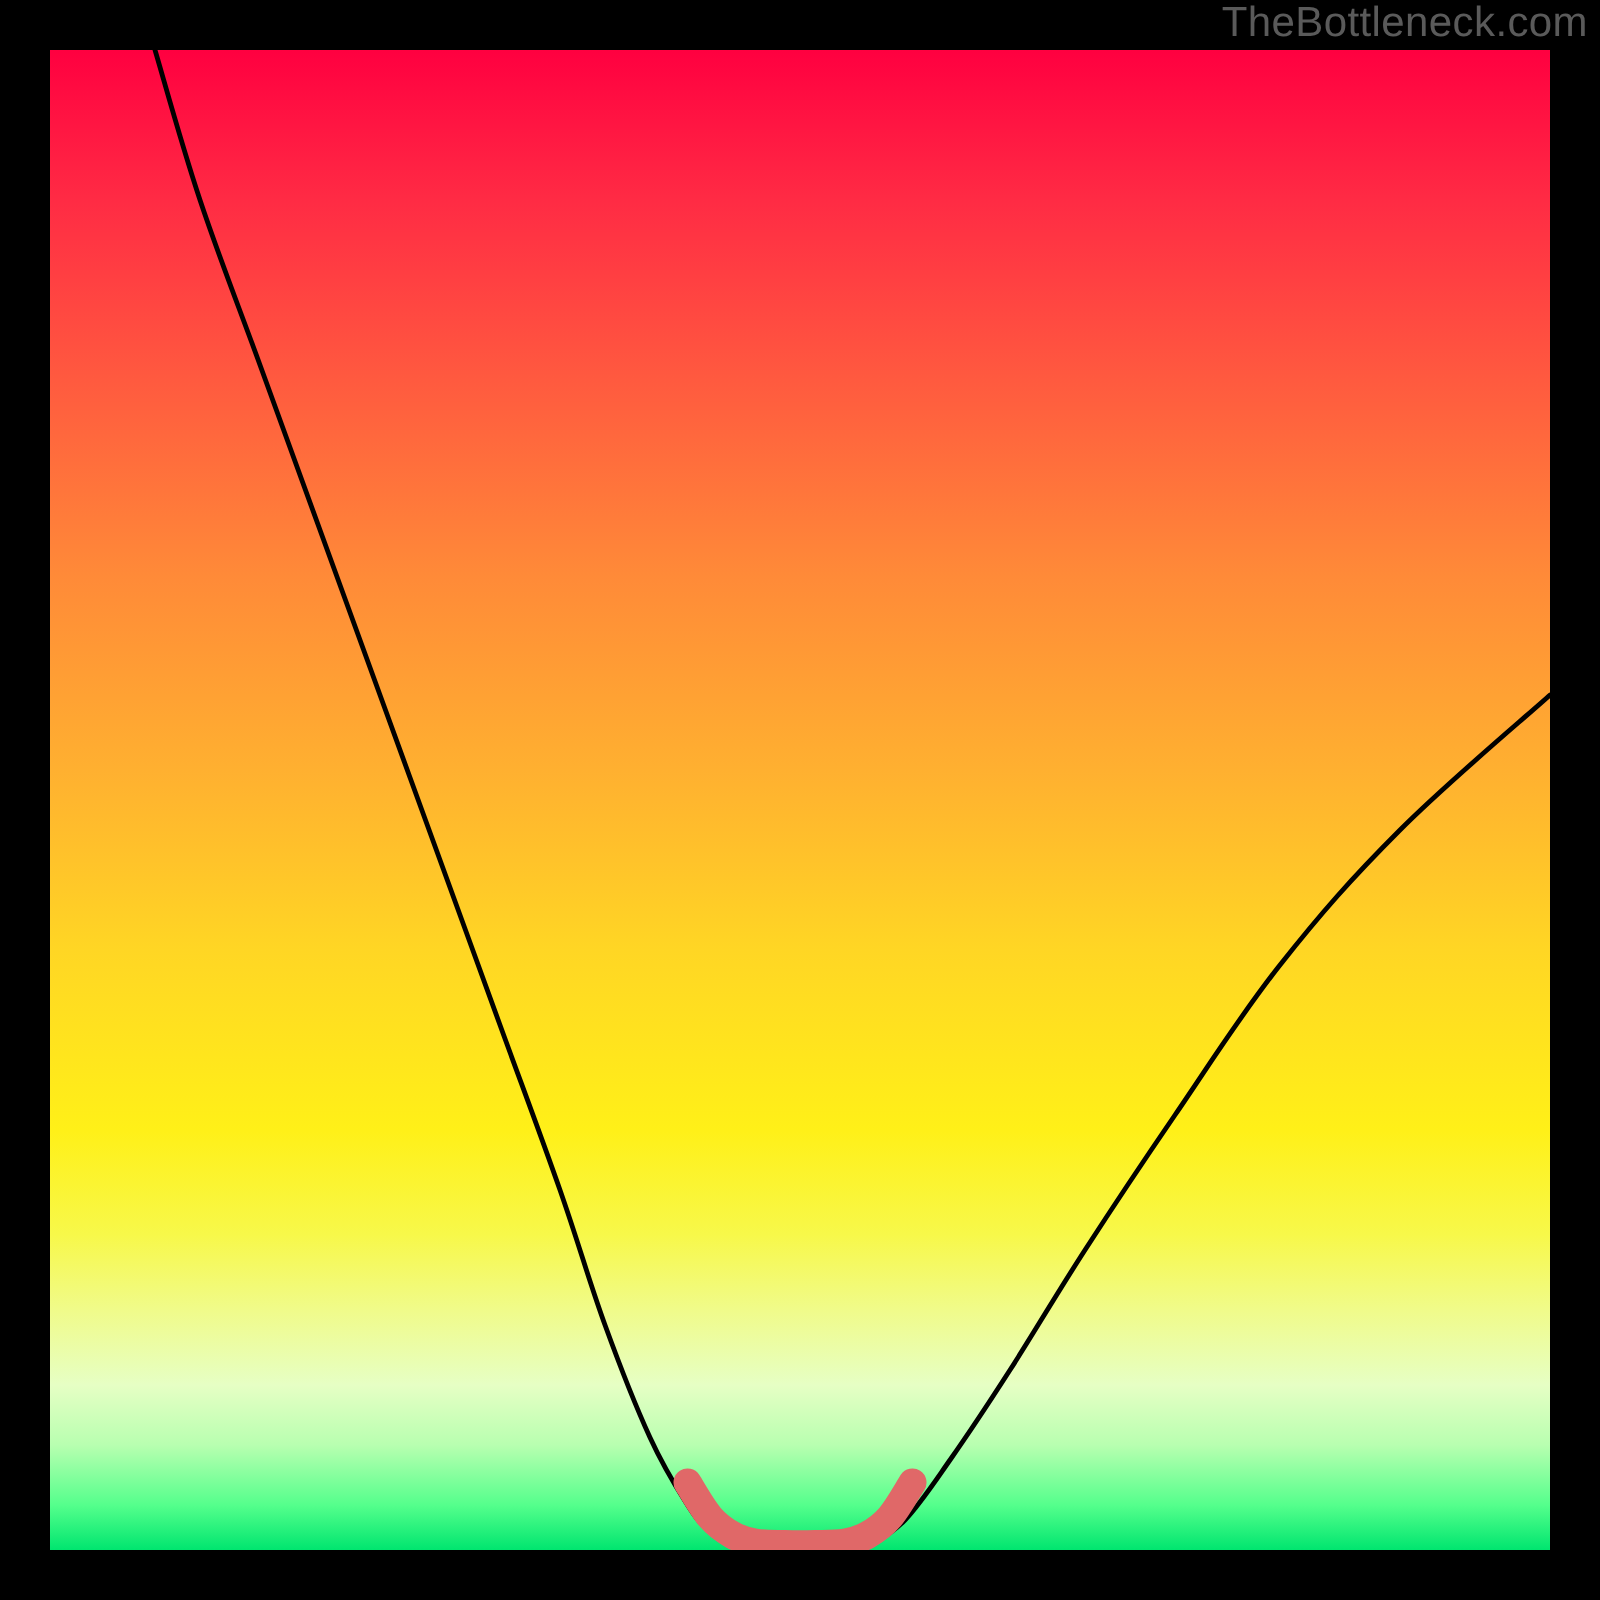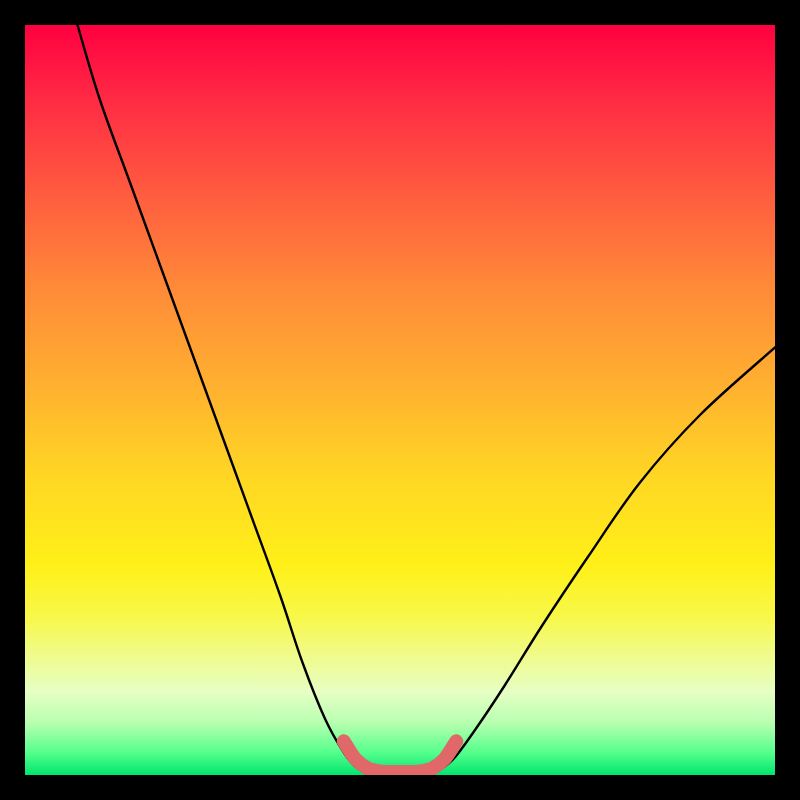--- a/index.html
+++ b/index.html
@@ -62,13 +62,14 @@
       <g>
         <path id="path-left" fill="none" stroke="#000000" stroke-width="2.4" stroke-linecap="round" d="M 52.50 0.00 C 56.55 13.50 65.55 46.65 75.00 75.00 C 84.45 103.35 94.20 127.80 105.00 157.50 C 115.80 187.20 124.20 210.30 135.00 240.00 C 145.80 269.70 154.20 292.80 165.00 322.50 C 175.80 352.20 184.20 375.30 195.00 405.00 C 205.80 434.70 214.20 457.80 225.00 487.50 C 235.80 517.20 245.55 543.00 255.00 570.00 C 264.45 597.00 269.40 615.23 277.50 637.50 C 285.60 659.77 292.57 677.55 300.00 693.75 C 307.43 709.95 313.35 719.00 318.75 727.50 C 324.15 736.00 325.95 737.22 330.00 741.00 C 334.05 744.78 339.23 747.15 341.25 748.50"></path>
         <path id="path-floor" fill="none" stroke="#000000" stroke-width="2.4" stroke-linecap="round" d="M 341.25 748.50 C 343.27 748.77 347.77 749.73 352.50 750.00 C 357.23 750.27 362.10 750.00 367.50 750.00 C 372.90 750.00 377.10 750.00 382.50 750.00 C 387.90 750.00 392.77 750.27 397.50 750.00 C 402.23 749.73 406.73 748.77 408.75 748.50"></path>
         <path id="path-right" fill="none" stroke="#000000" stroke-width="2.4" stroke-linecap="round" d="M 408.75 748.50 C 412.13 746.07 420.07 742.83 427.50 735.00 C 434.92 727.17 440.55 718.50 450.00 705.00 C 459.45 691.50 467.85 678.90 480.00 660.00 C 492.15 641.10 502.65 622.95 517.50 600.00 C 532.35 577.05 544.95 558.15 562.50 532.50 C 580.05 506.85 594.75 483.15 615.00 457.50 C 635.25 431.85 650.70 414.30 675.00 390.00 C 699.30 365.70 736.50 334.65 750.00 322.50"></path>
         <path id="path-highlight" fill="none" stroke="#e06868" stroke-width="14" stroke-linecap="round" stroke-linejoin="round" d="M 318.75 716.25 C 320.77 719.36 325.95 728.77 330.00 733.50 C 334.05 738.23 337.20 740.21 341.25 742.50 C 345.30 744.79 347.77 745.44 352.50 746.25 C 357.23 747.06 362.10 746.87 367.50 747.00 C 372.90 747.13 377.10 747.13 382.50 747.00 C 387.90 746.87 392.77 747.06 397.50 746.25 C 402.23 745.44 404.70 744.79 408.75 742.50 C 412.80 740.21 415.95 738.23 420.00 733.50 C 424.05 728.77 429.22 719.36 431.25 716.25"></path>
       </g>
     </svg>
 
   </div>
 
+  <div class="watermark">TheBottleneck.com</div>
 </div>
 
 </body></html>

